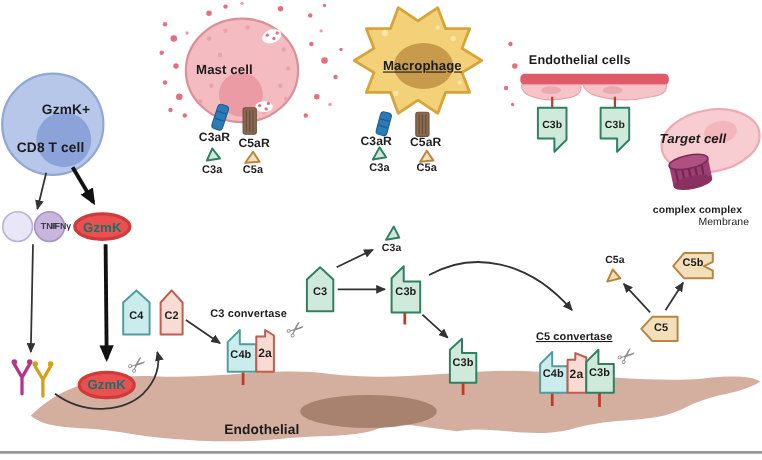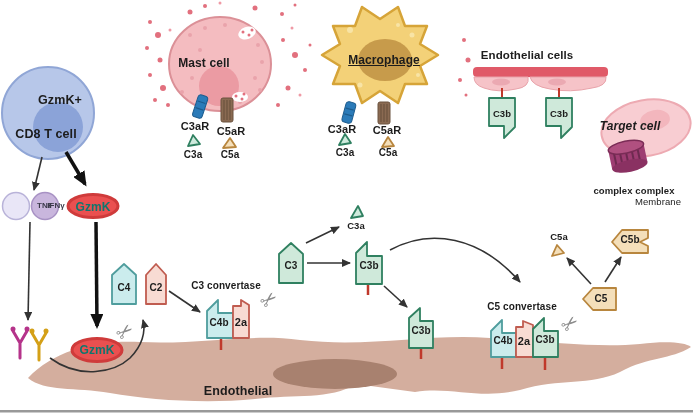--- a/index.html
+++ b/index.html
@@ -262,21 +262,21 @@
 
 <div class="lbl fs10" style="left:124px;top:288px;">C4</div>
 <div class="lbl fs10" style="left:156px;top:288px;">C2</div>
 <div class="lbl fs10" style="left:226px;top:286px;">C3 convertase</div>
 <div class="lbl fs10" style="left:219px;top:323px;">C4b</div>
 <div class="lbl fs9" style="left:241px;top:322px;">2a</div>
 <div class="lbl fs10" style="left:291px;top:266px;">C3</div>
 <div class="lbl fs95" style="left:356px;top:226px;">C3a</div>
 <div class="lbl fs10" style="left:369px;top:266px;">C3b</div>
 <div class="lbl fs10" style="left:421px;top:331px;">C3b</div>
-<div class="lbl fs10" style="left:522px;top:307px;">C5 convertase</div>
+<div class="lbl fs10" style="left:522px;top:307px;text-decoration:underline;">C5 convertase</div>
 <div class="lbl fs10" style="left:503px;top:341px;">C4b</div>
 <div class="lbl fs9" style="left:524px;top:341px;">2a</div>
 <div class="lbl fs10" style="left:545px;top:340px;">C3b</div>
 <div class="lbl fs10" style="left:601px;top:299px;">C5</div>
 <div class="lbl fs95" style="left:559px;top:237px;">C5a</div>
 <div class="lbl fs10" style="left:630px;top:240px;">C5b</div>
 
 <div class="lbl fs12 red" style="left:97px;top:350px;">GzmK</div>
 <div class="lbl fs13" style="left:238px;top:391px;">Endothelial</div>
 

